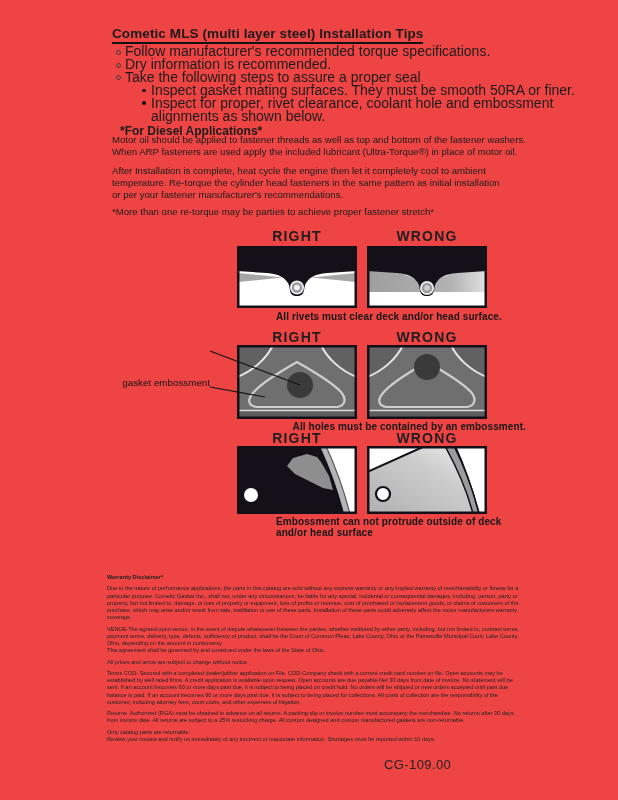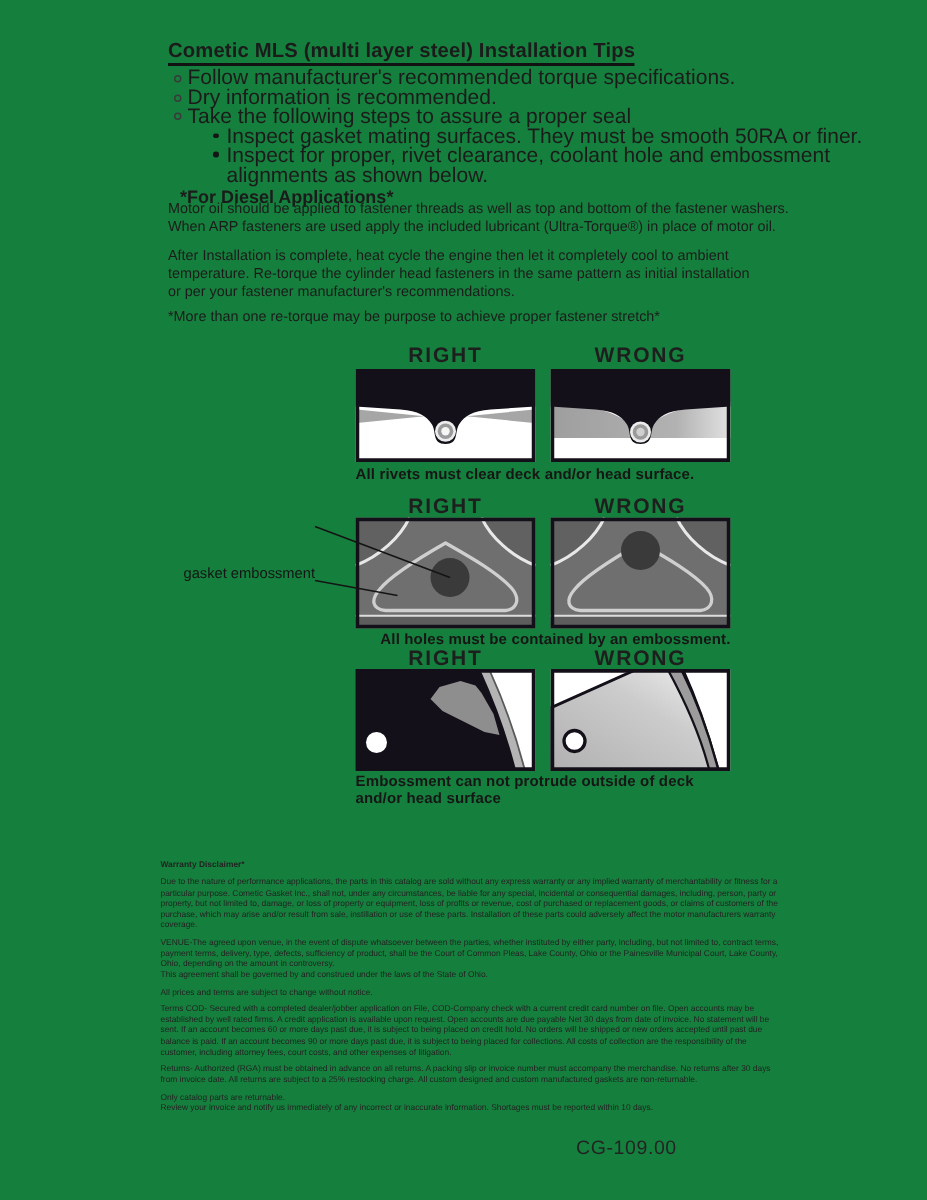--- a/index.html
+++ b/index.html
@@ -1,16 +1,16 @@
 <!DOCTYPE html>
 <html><head>
 <meta charset="utf-8">
 <style>
   html,body{margin:0;padding:0;background:#fff;}
-  .page{position:relative;width:618px;height:800px;background:#15803d;
+  .page{position:relative;width:618px;height:800px;background:#ef4444;
         font-family:"Liberation Sans",sans-serif;color:#1b1b1b;overflow:hidden;}
   .abs{position:absolute;}
   .title{left:112px;top:26px;font-size:13.5px;font-weight:bold;margin:0;
          border-bottom:2px solid #121212;padding-bottom:1px;letter-spacing:0.1px;}
   .bullets{left:116px;top:45px;margin:0;padding:0;list-style:none;
            font-size:14px;line-height:12.9px;}
   .b1{position:relative;padding-left:9px;}
   .b1::before{content:"";position:absolute;left:0;top:4.6px;width:3px;height:3px;
               border:1px solid #3a3a3a;border-radius:50%;}
   .b2{position:relative;margin-left:26px;padding-left:9px;}
@@ -18,21 +18,21 @@
               background:#141414;border-radius:50%;}
   .diesel{left:112px;top:116px;font-size:12px;font-weight:bold;margin:8px;}
   .body{margin:0;font-size:9.6px;line-height:12.2px;white-space:pre-line;}
   .p1{left:112px;top:134px;}
   .p2{left:112px;top:165px;}
   .footnote{left:112px;top:206px;}
   .figlabel{width:120px;text-align:center;font-size:14px;font-weight:bold;
             letter-spacing:1.2px;color:#1e1e1e;}
   .figsvg{display:block;}
   .caption{font-size:10px;font-weight:bold;letter-spacing:0.1px;line-height:11px;
-           white-space:pre-line;color:#161616;}
+           white-space:pre-line;color:#161616;margin-left:39px;}
   .cap2{width:250px;text-align:right;}
   .annot{width:114px;text-align:right;font-size:9.8px;line-height:11px;
          white-space:pre-line;color:#141414;}
   .disclaimer{left:107px;top:574px;width:412px;font-size:5.6px;line-height:7.2px;color:#222;}
   .disclaimer p{margin:0 0 4.2px;white-space:pre-line;}
   .dheading{font-weight:bold;margin:0 0 4px;}
   .pagenum{left:384px;top:757px;font-size:13px;letter-spacing:0.4px;color:#232323;}
 </style>
 </head>
 <body>
@@ -48,21 +48,21 @@
     <li class="b2">Inspect gasket mating surfaces.  They must be smooth 50RA or finer.</li>
     <li class="b2">Inspect for proper, rivet clearance, coolant hole and embossment alignments as shown below.</li>
   </ul>
 
   <h2 class="abs diesel">*For Diesel Applications*</h2>
   <p class="abs body p1">Motor oil should be applied to fastener threads as well as top and bottom of the fastener washers.
 When ARP fasteners are used apply the included lubricant (Ultra-Torque®) in place of motor oil.</p>
   <p class="abs body p2">After Installation is complete, heat cycle the engine then let it completely cool to ambient
 temperature. Re-torque the cylinder head fasteners in the same pattern as initial installation
 or per your fastener manufacturer's recommendations.</p>
-  <p class="abs body footnote">*More than one re-torque may be purpose to achieve proper fastener stretch*</p>
+  <p class="abs body footnote">*More than one re-torque may be parties to achieve proper fastener stretch*</p>
 
   <div class="abs figlabel" style="left:237px;top:228px">RIGHT</div>
   <div class="abs figlabel" style="left:367px;top:228px">WRONG</div>
 
   <svg class="abs figsvg" style="left:237px;top:246px" width="120" height="62" viewBox="0 0 120 62">
     <rect x="0" y="0" width="120" height="62" fill="#ffffff"></rect>
     <path d="M1,27 L46,31.5 L1,36 Z" fill="#a6a6a6"></path>
     <path d="M119,27 L74,31.5 L119,36 Z" fill="#a6a6a6"></path>
     <path d="M0,0 H120 V25 L90,27 C78,28 73,31 69,37 C66,42 69,50 60,50 C51,50 54,42 51,37 C47,31 42,28 30,27 L0,25 Z" fill="#141019"></path>
     <circle cx="60" cy="41.5" r="7" fill="#ececec"></circle>

